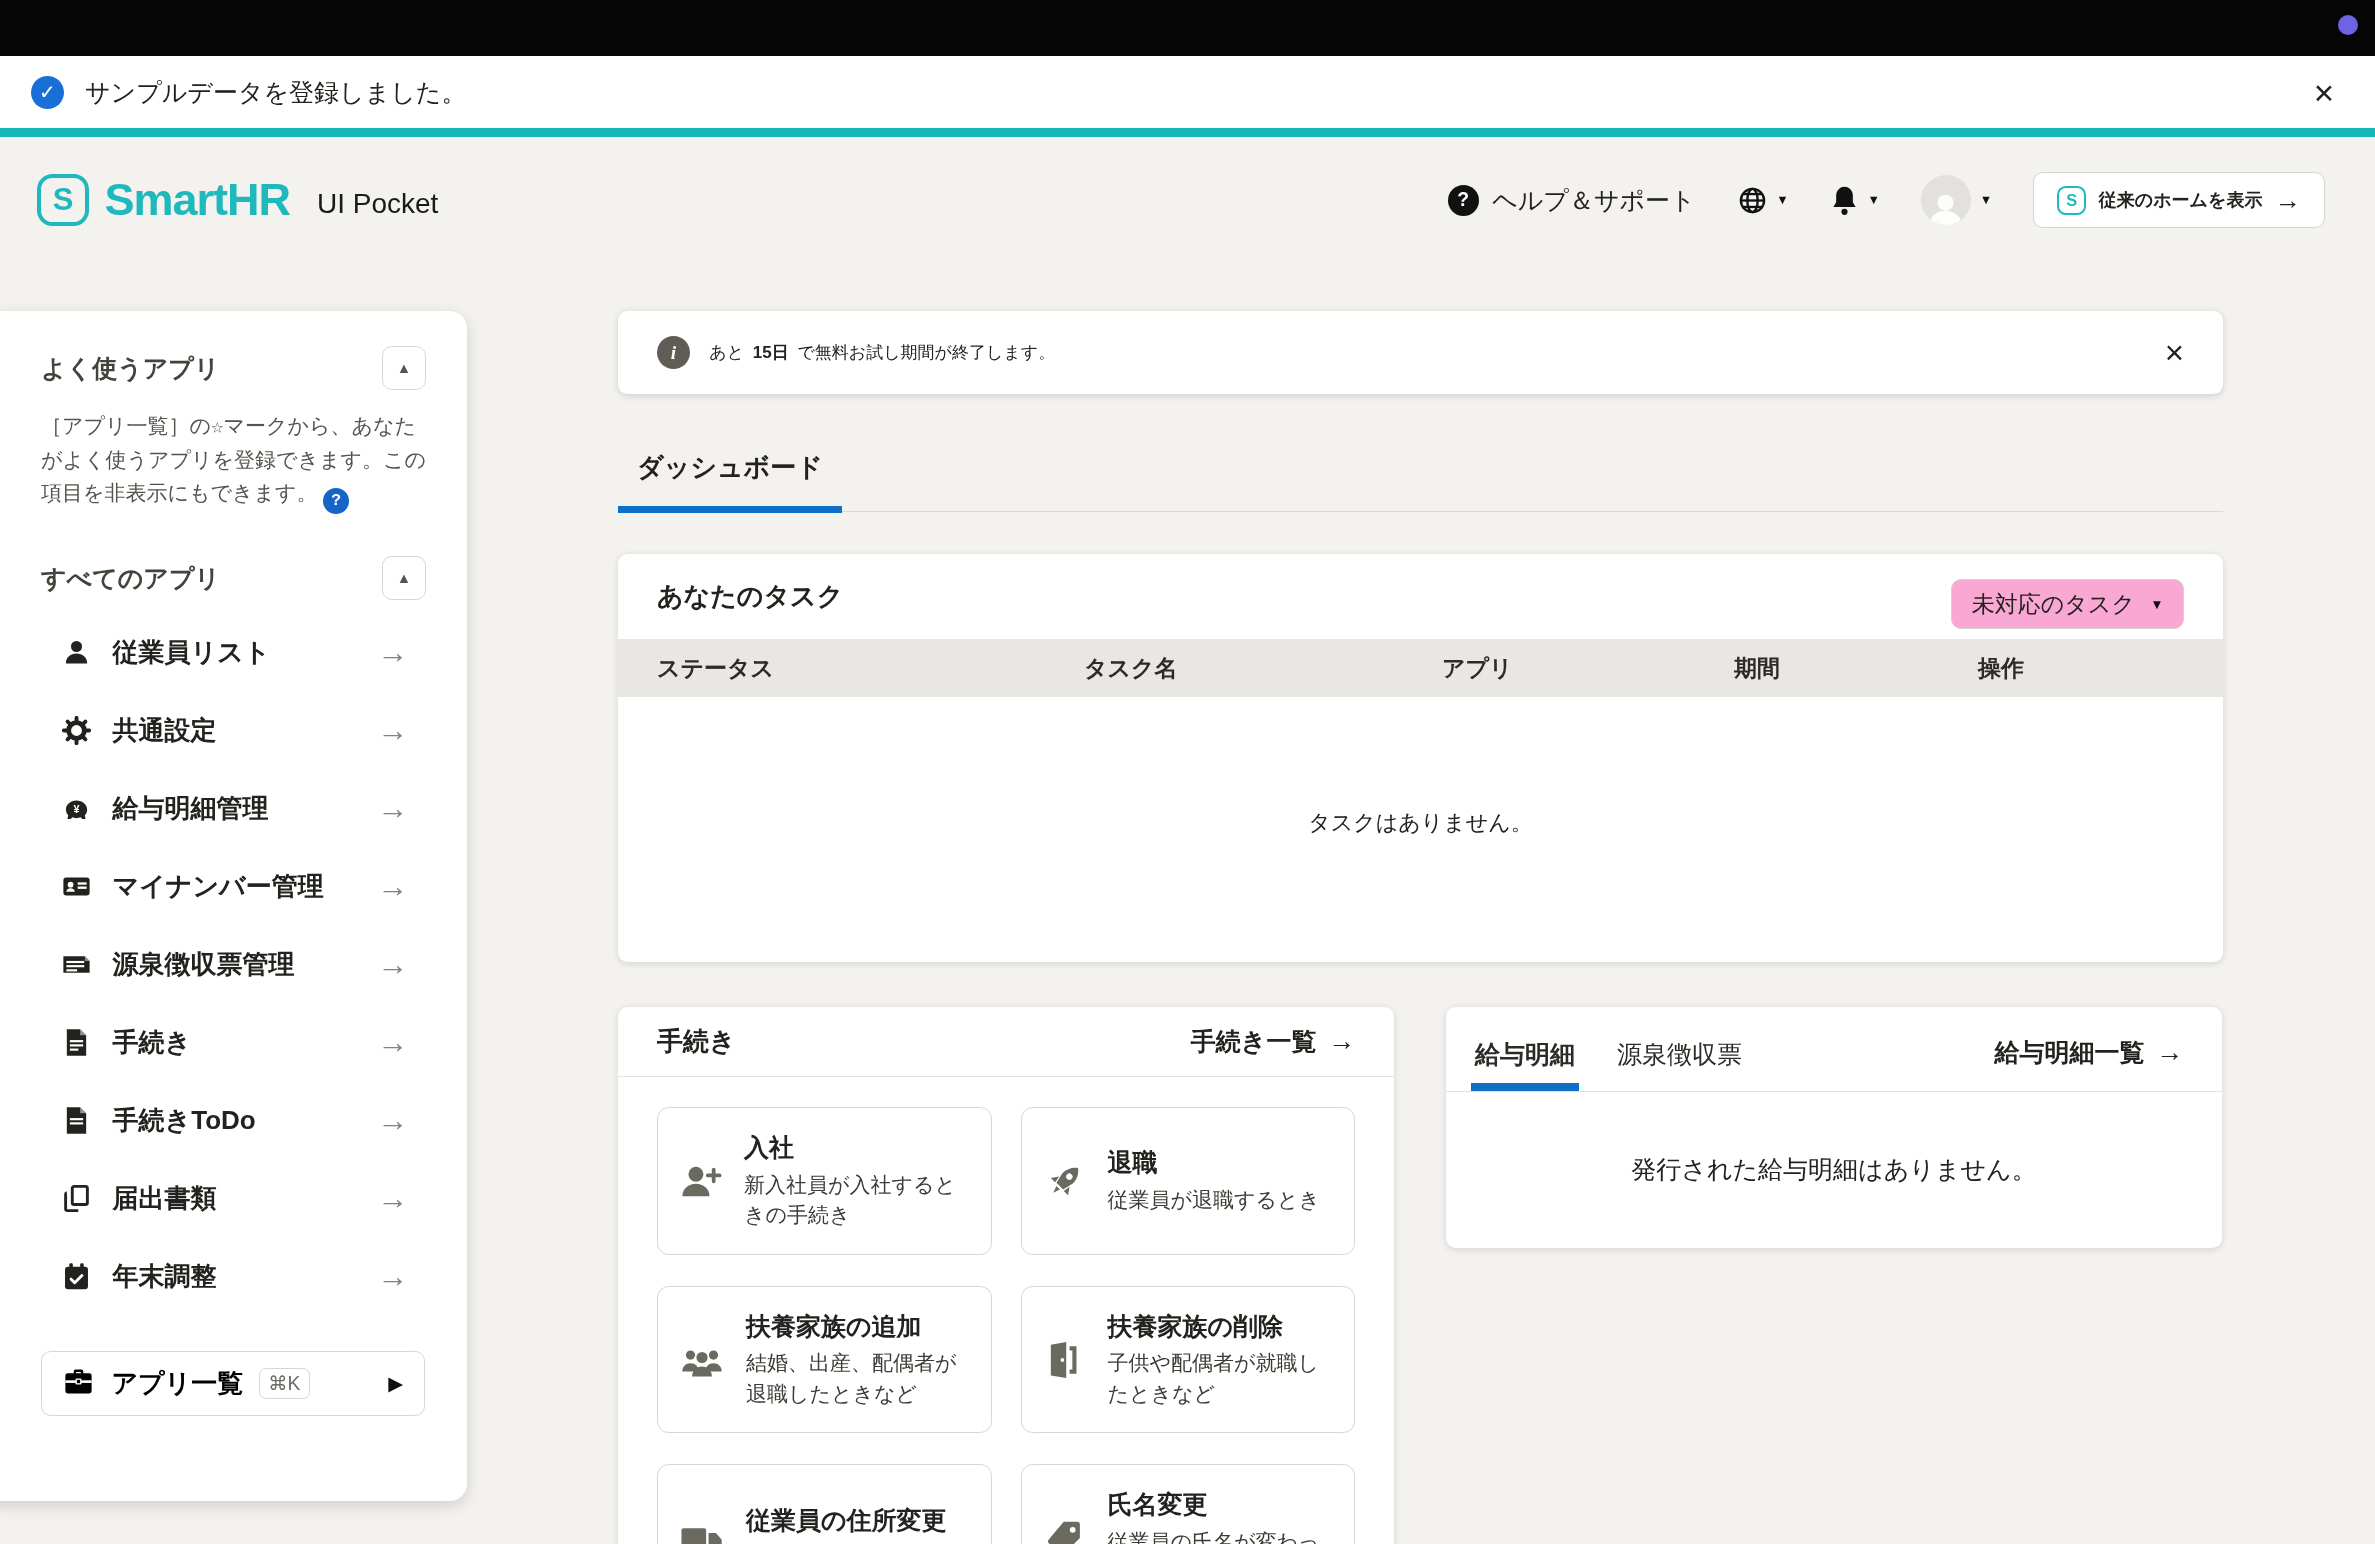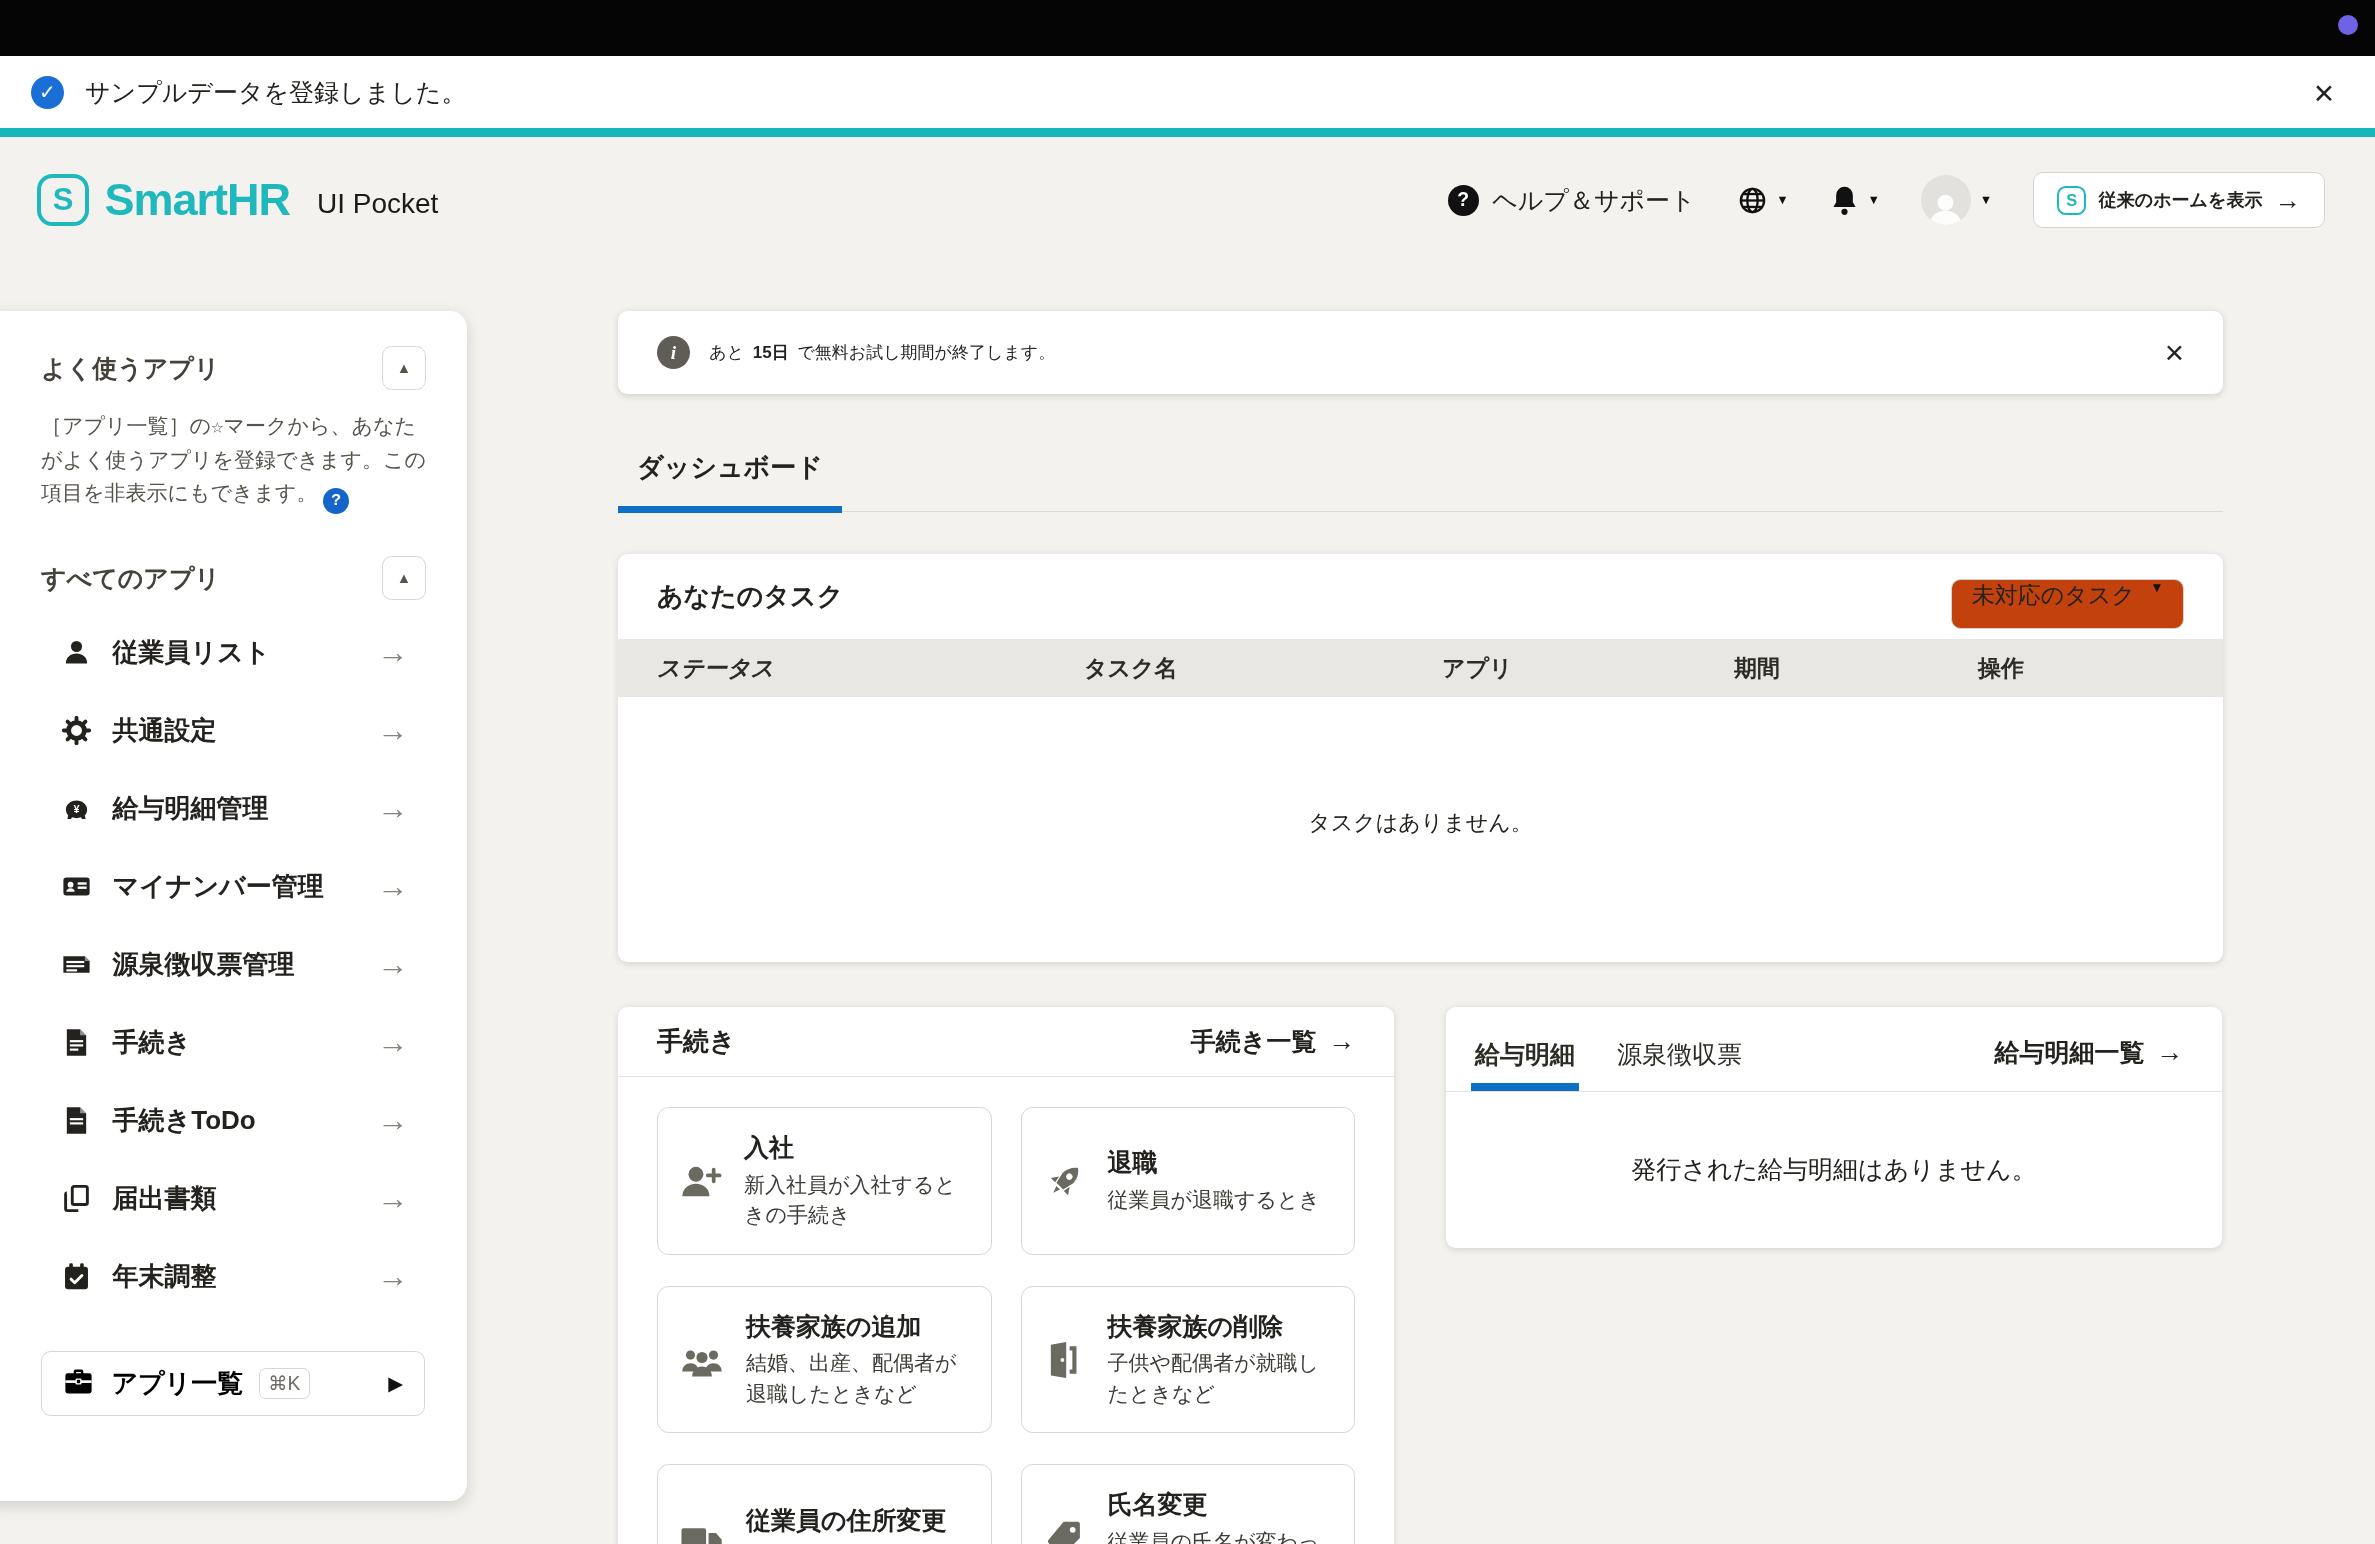--- a/index.html
+++ b/index.html
@@ -62,24 +62,24 @@
   .trial-days { font-weight:800; margin:0 8.7px; }
   .trial-close { margin-left:auto; font-size:33px; cursor:pointer; line-height:1; }
 
   .tabs-row { position:relative; margin-top:60px; border-bottom:1.9px solid #dbd9d5; height:58px; }
   .tab { position:absolute; left:0; bottom:-1.9px; width:224px; text-align:center; font-size:26px; font-weight:700; padding-bottom:21px; border-bottom:7.7px solid #0e70c4; cursor:pointer; }
 
   .card { background:#fff; border-radius:9.7px; box-shadow:0 1.9px 7.7px rgba(0,0,0,0.12); }
   .tasks-card { position:relative; margin-top:42px; height:408px; overflow:hidden; }
   .tasks-head { height:85px; display:flex; align-items:center; justify-content:space-between; padding:0 39px; }
   .tasks-title { font-size:26px; font-weight:700; }
-  .select-btn { height:50px; min-width:207px; border:1.9px solid #d5d3cf; border-radius:9.7px; background:#c2410c; display:flex; align-items:flex-start; justify-content:center; gap:15.4px; font-size:23px; padding:0 19.3px; cursor:pointer;margin-top:15px; }
+  .select-btn { height:50px; min-width:207px; border:1.9px solid #d5d3cf; border-radius:9.7px; background:#f9a8d4; display:flex; align-items:center; justify-content:center; gap:15.4px; font-size:23px; padding:0 19.3px; cursor:pointer;margin-top:15px; }
   .select-btn .caret { font-size:13.5px; }
   .task-cols { height:58px; background:#e8e7e3; display:flex; align-items:center; padding-left:39px; font-size:23px; font-weight:700; color:#2c2b26; }
-  .task-cols .c1 { width:427px;font-style:italic; } .task-cols .c2 { width:358px; } .task-cols .c3 { width:292px; } .task-cols .c4 { width:244px; }
+  .task-cols .c1 { width:427px; } .task-cols .c2 { width:358px; } .task-cols .c3 { width:292px; } .task-cols .c4 { width:244px; }
   .tasks-empty { height:251px; display:flex; align-items:center; justify-content:center; font-size:22px; }
 
   .bottom-row { position:relative; margin-top:45px; height:579px; }
   .proc-card { position:absolute; left:0; top:0; width:776px; height:676px; overflow:hidden; }
   .panel-head { height:70px; display:flex; align-items:center; justify-content:space-between; padding:0 39px; border-bottom:1.9px solid #e4e2de; }
   .panel-title { font-size:26px; font-weight:700; }
   .panel-link { display:flex; align-items:center; gap:11.6px; font-size:25px; font-weight:700; cursor:pointer; }
   .panel-link .arr { font-size:27px; }
   .proc-grid { padding:30px 39px; display:grid; grid-template-columns:1fr 1fr; column-gap:29px; row-gap:31px; }
   .proc-item { border:1.9px solid #d8d6d2; border-radius:11.6px; padding:23px 21px; display:flex; align-items:center; gap:21px; min-height:129px; cursor:pointer; }

